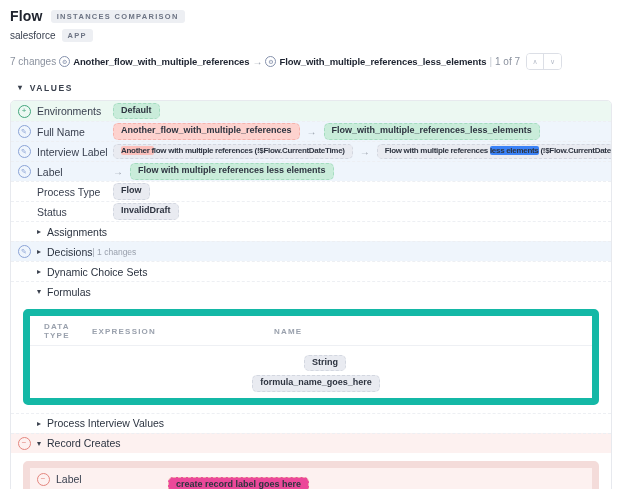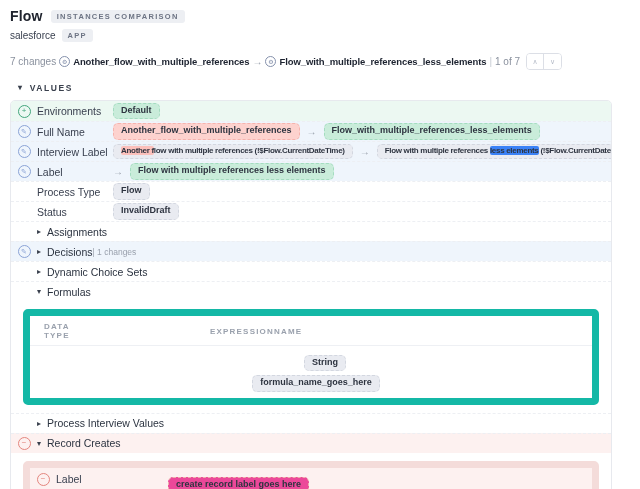--- a/index.html
+++ b/index.html
@@ -53,21 +53,21 @@
   .chip.green { background:#c9ecda; border-color:#a4dcc0; }
   .chip.pink  { background:#ec4899; border-color:#eeb0ab;margin-top:12px; }
   .chip.long  { font-size:8px; letter-spacing:-0.3px; }
   .hl-red   { background:#fbc0bb; border-radius:2px; }
   .hl-green { background:#3b82f6; border-radius:2px; }
 
   
   .ncard { margin:8px 12px; border:7px solid #14b8a6; border-radius:5px; background:#fff; overflow:hidden; }
   .thead { display:flex; align-items:center; padding:6px 0 5px; border-bottom:1px solid #eef0f4; font-size:8px; font-weight:700; letter-spacing:1.2px; color:#9aa1ad; }
   .tc1 { width:62px; min-width:62px; padding-left:14px; }
-  .tc2 { width:182px; min-width:182px;text-align:right; }
+  .tc2 { width:182px; min-width:182px; }
   .tc3 { flex:1; }
   .trow { display:flex; align-items:center; padding:5px 0 6px;flex-direction:column; }
   .trow .chip { margin-left:10px; }
 
   .ncard.pink { border-color:#f4dcda; margin-top:8px; }
   .prow { display:flex; align-items:center; height:23px; background:#fdf1f0; border-top:1px dashed #f2d8d6; font-size:10.5px; color:#3a4150; }
   .prow:first-child { border-top:none; }
   .pgutter { width:26px; min-width:26px; display:flex; align-items:center; justify-content:center; }
   .plabel { width:112px; min-width:112px; }
 </style>

